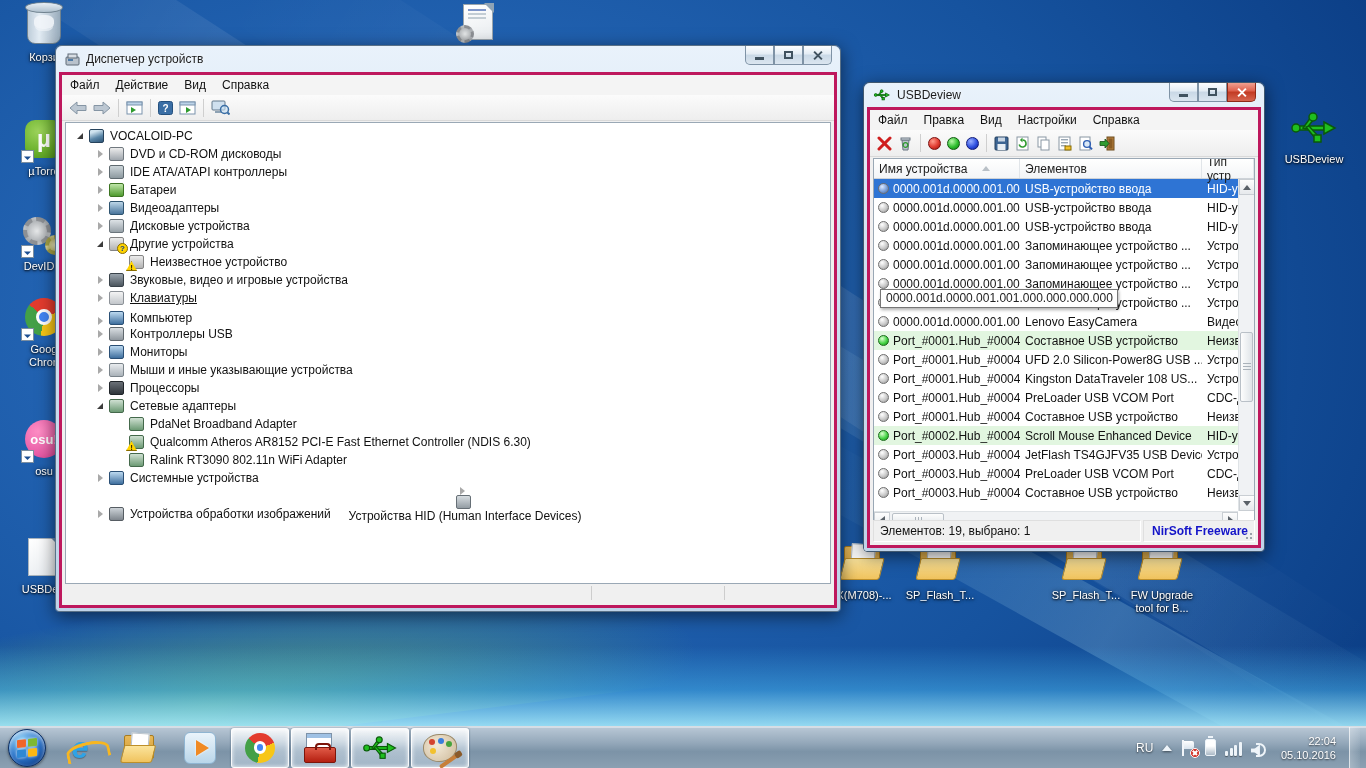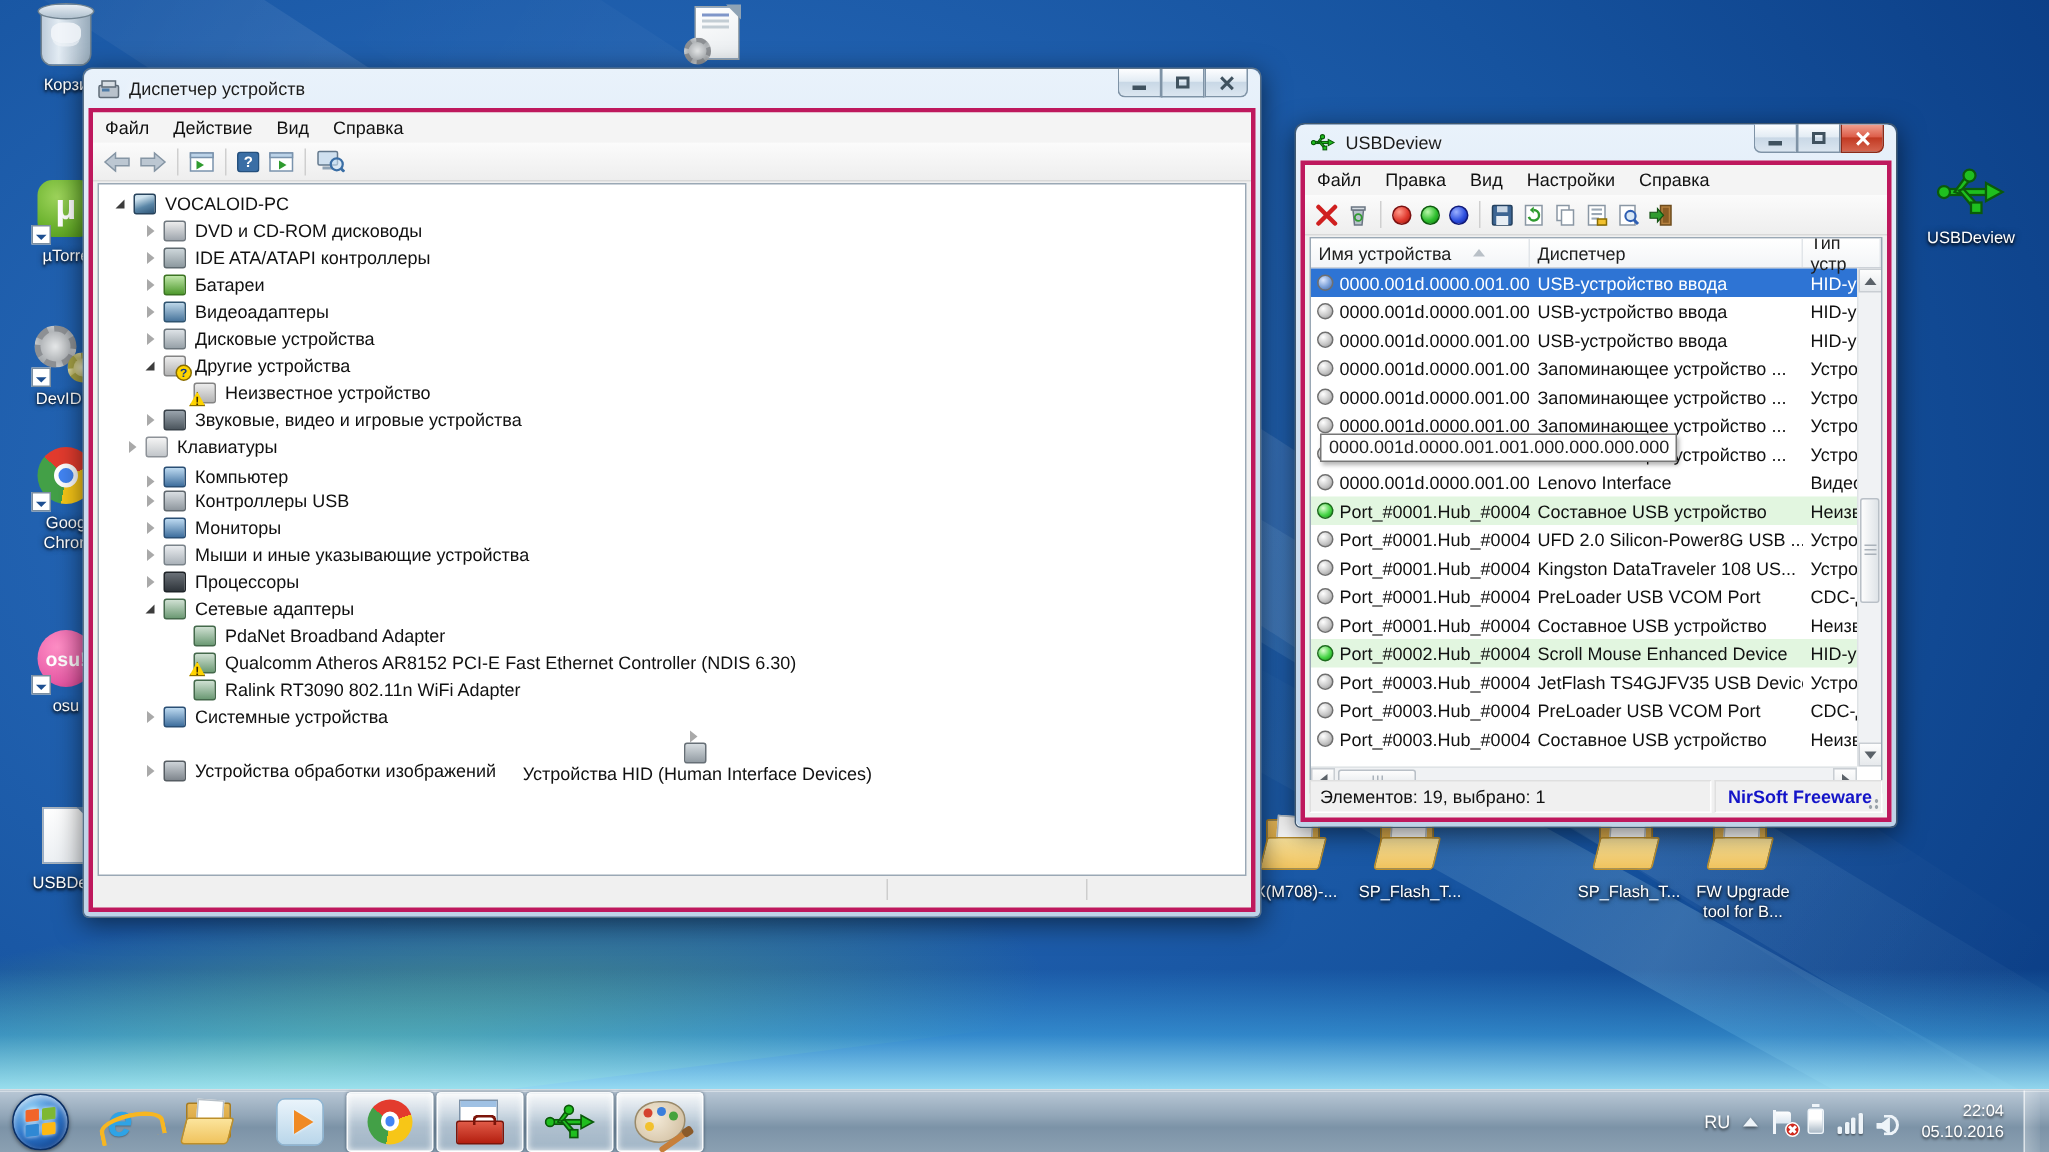--- a/index.html
+++ b/index.html
@@ -480,21 +480,21 @@
             </span>
             <span class="tlabel">Неизвестное устройство</span>
           </div>
           <div class="trow" style="padding-left: 28px;">
             <span class="texp">
               <span class="exp-closed"></span>
             </span>
             <span class="ticon t-sound"></span>
             <span class="tlabel">Звуковые, видео и игровые устройства</span>
           </div>
-          <div class="trow" style="padding-left: 16px;">
+          <div class="trow" style="padding-left: 28px; text-decoration: underline;">
             <span class="texp">
               <span class="exp-closed"></span>
             </span>
             <span class="ticon t-keyboard"></span>
             <span class="tlabel">Клавиатуры</span>
           </div>
           <div class="trow" style="padding-left: 28px; align-items: flex-end;">
             <span class="texp">
               <span class="exp-closed"></span>
             </span>
@@ -696,21 +696,21 @@
       </span>
     </div>
 
     <div id="ud-list">
       <div class="lheader">
         <div class="hcell hc-name">
           <span>Имя устройства</span>
           <span class="sortarrow"></span>
         </div>
         <div class="hcell hc-desc">
-          <span>Диспетчер</span>
+          <span>Элементов</span>
         </div>
         <div class="hcell hc-type">
           <span>Тип устр</span>
         </div>
       </div>
       <div id="usb-rows">
           <div class="lrow sel">
             <span class="ldot dot-blue"></span>
             <span class="lc lname">0000.001d.0000.001.00...</span>
             <span class="lc ldesc">USB-устройство ввода</span>
@@ -748,21 +748,21 @@
           </div>
           <div class="lrow">
             <span class="ldot dot-gray"></span>
             <span class="lc lname">0000.001d.0000.001.00...</span>
             <span class="lc ldesc">Запоминающее устройство ...</span>
             <span class="lc ltype">Устройс</span>
           </div>
           <div class="lrow">
             <span class="ldot dot-gray"></span>
             <span class="lc lname">0000.001d.0000.001.00...</span>
-            <span class="lc ldesc">Lenovo Interface</span>
+            <span class="lc ldesc">Lenovo EasyCamera</span>
             <span class="lc ltype">Видео</span>
           </div>
           <div class="lrow conn">
             <span class="ldot dot-green"></span>
             <span class="lc lname">Port_#0001.Hub_#0004</span>
             <span class="lc ldesc">Составное USB устройство</span>
             <span class="lc ltype">Неизвес</span>
           </div>
           <div class="lrow">
             <span class="ldot dot-gray"></span>

